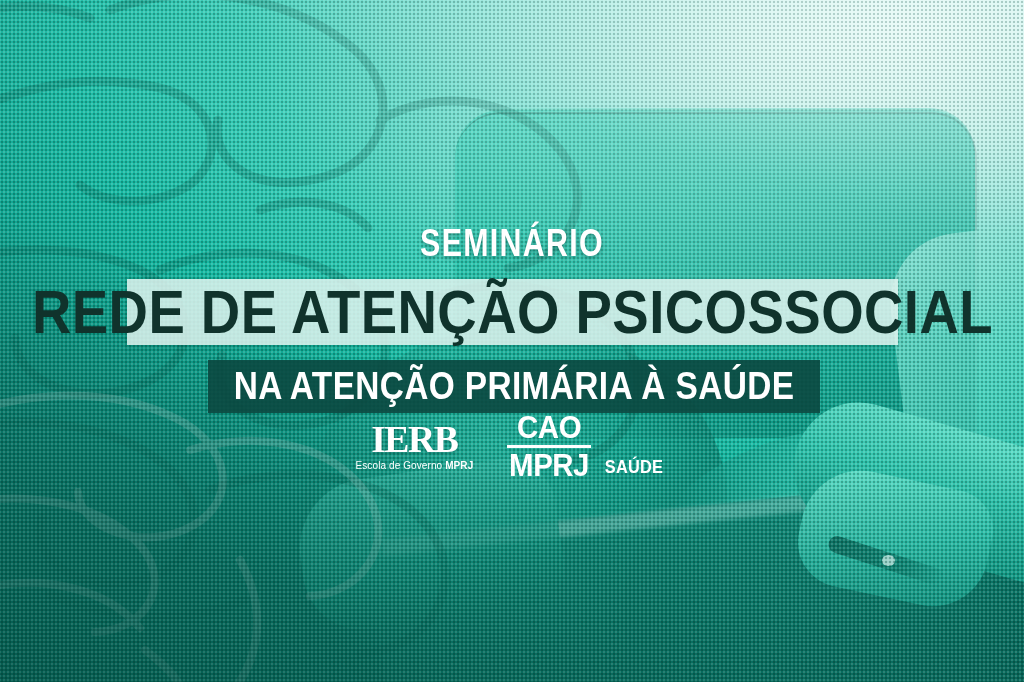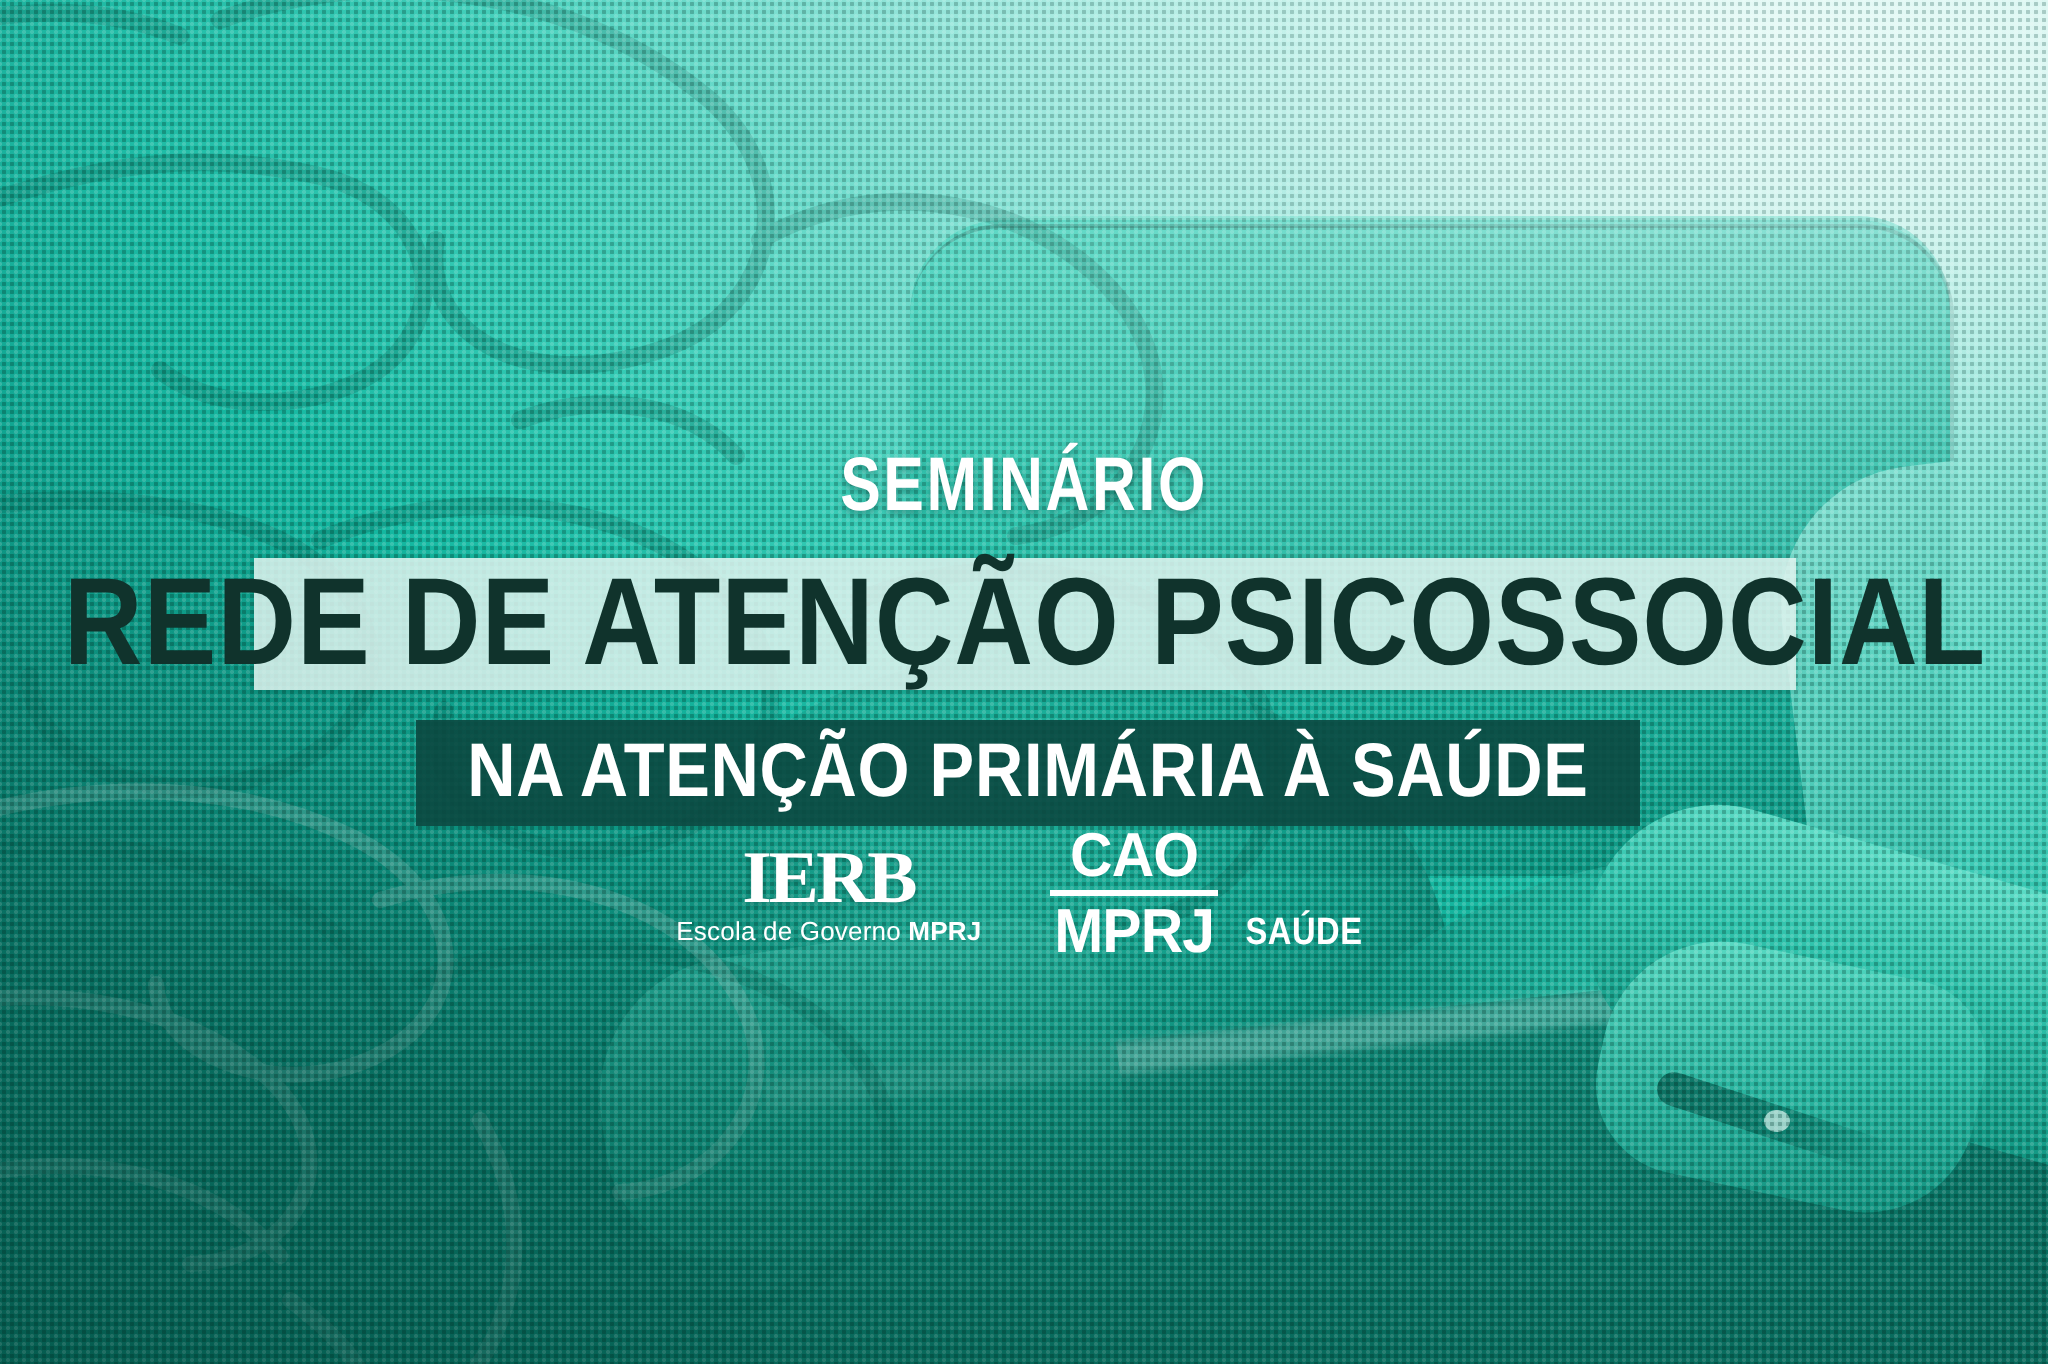--- a/index.html
+++ b/index.html
@@ -265,21 +265,21 @@
     font-size: 37px;
     line-height: 37px;
     font-weight: 700;
     letter-spacing: -1.5px;
     transform: scaleX(1.02);
     text-shadow: 0 1px 3px rgba(2,50,44,0.35);
   }
   .ierb-sub {
     margin-top: 3px;
     color: #ffffff;
-    font-size: 13px;
+    font-size: 10px;
     line-height: 10px;
     letter-spacing: 0.1px;
     white-space: nowrap;
   }
   .ierb-sub b { font-weight: 700; }
 
   
   .cao { display: flex; align-items: center; gap: 9px; }
   .cao-stack { display: flex; flex-direction: column; align-items: stretch; }
   .cao-top, .cao-bot {

